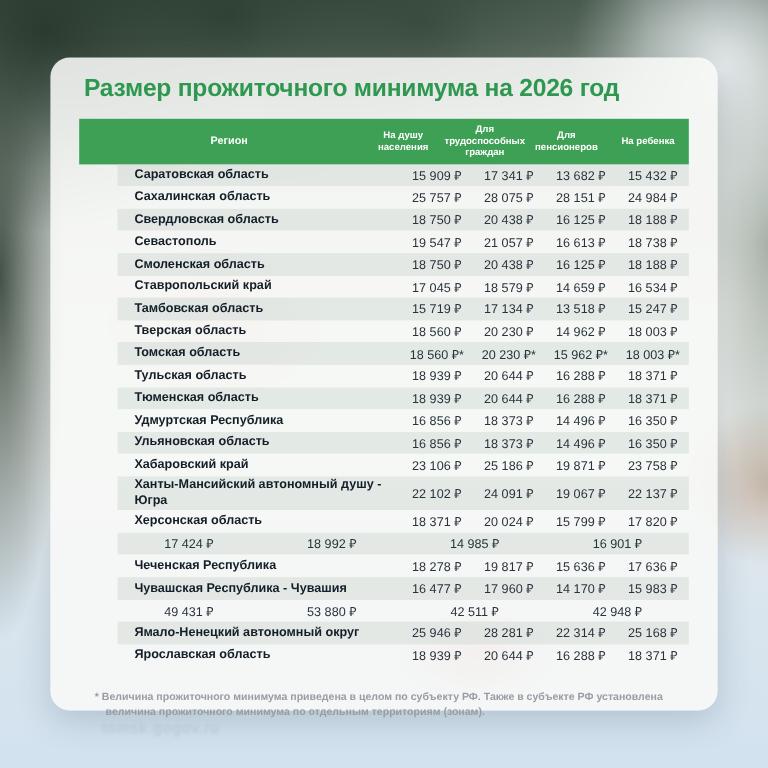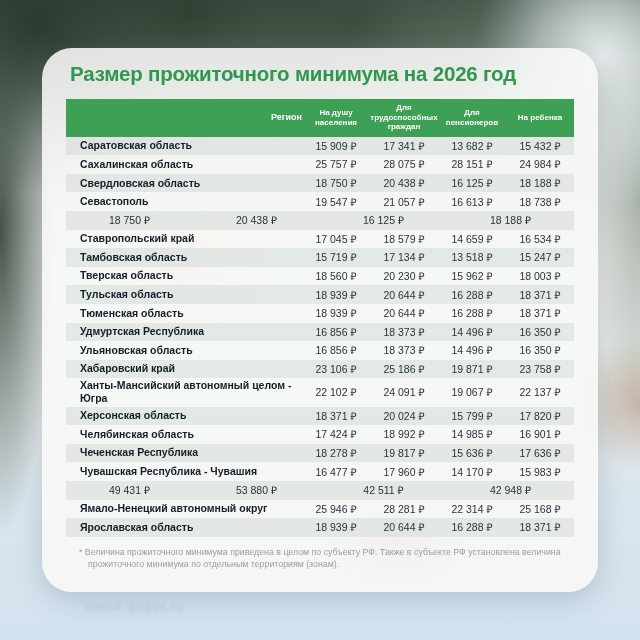--- a/index.html
+++ b/index.html
@@ -18,67 +18,68 @@
       radial-gradient(ellipse 90px 90px at 100% 63%, rgba(168,126,94,0.45), rgba(168,126,94,0) 75%),
       radial-gradient(ellipse 130px 90px at 28% 42%, rgba(226,152,142,0.38), rgba(226,152,142,0) 70%),
       radial-gradient(ellipse 100px 60px at 62% 85%, rgba(205,72,60,0.38), rgba(205,72,60,0) 70%),
       linear-gradient(180deg, #51635a 0%, #93a195 9%, #cdd4cd 22%, #e6e8e3 40%, #e4e8e7 60%, #d9e5ee 80%, #d2e2ef 100%);
   }
   .card {
     position: absolute;
     left: 42px; top: 48px;
     width: 556px; height: 544px;
     background: rgba(248,249,247,0.88);
-    border-radius: 30px;
+    border-radius: 16px;
     box-shadow: 0 8px 28px rgba(45,65,85,0.20);
     padding: 8px 24px 0 24px;
   }
   .title {
     margin: 6px 0 12px 4px;
     font-size: 20.5px;
     line-height: 1.2;
     font-weight: 700;
     color: #2e9850;
     letter-spacing: -0.2px;
   }
   .thead {
     display: flex;
     align-items: center;
     height: 38px;
     background: #3ea054;
     color: #ffffff;
   }
   .th { font-weight: 700; font-size: 8px; line-height: 1.2; text-align: center; flex: 1 1 0; }
-  .th.region-col { flex: 0 0 236px; text-align: right; padding-left: 14px; font-size: 9px; }
+  .th.region-col { flex: 0 0 236px; text-align: center; padding-left: 14px; font-size: 9px; }
   .tbody { width: 100%; }
-  .row { display: flex; align-items: center; min-height: 18.6px; }
+  .row { display: flex; align-items: center; min-height: 18.6px; margin-left: 32px; }
   .row:nth-child(odd) { background: rgba(201,211,206,0.40); }
   .cell-region {
     flex: 0 0 236px;
     padding: 1px 4px 1px 14px;
     font-weight: 700;
     font-size: 10.5px;
     line-height: 1.25;
     color: #141e28;
   }
   .cell-val {
     flex: 1 1 0;
     text-align: center;
     font-size: 10.5px;
     color: #2a333c;
     white-space: nowrap;
   }
   .footnote {
-    margin-top: 9px;
+    margin-top: 19px;
     padding-left: 22px;
     padding-right: 6px;
     text-indent: -9px;
     font-size: 8.8px;
     line-height: 1.4;
     color: #979da3;
+    font-weight: bold;
   }
   .watermark {
     position: absolute;
     left: 85px; top: 600px;
     font-size: 12.5px;
     letter-spacing: 1px;
     color: rgba(130,158,186,0.30);
     filter: blur(1.3px);
     user-select: none;
   }
@@ -120,20 +121,21 @@
     <div class="cell-val">18 188 ₽</div>
   </div>
       <div class="row">
     <div class="cell-region">Севастополь</div>
     <div class="cell-val">19 547 ₽</div>
     <div class="cell-val">21 057 ₽</div>
     <div class="cell-val">16 613 ₽</div>
     <div class="cell-val">18 738 ₽</div>
   </div>
       <div class="row">
+    <div class="cell-region">Смоленская область</div>
     <div class="cell-val">18 750 ₽</div>
     <div class="cell-val">20 438 ₽</div>
     <div class="cell-val">16 125 ₽</div>
     <div class="cell-val">18 188 ₽</div>
   </div>
       <div class="row">
     <div class="cell-region">Ставропольский край</div>
     <div class="cell-val">17 045 ₽</div>
     <div class="cell-val">18 579 ₽</div>
     <div class="cell-val">14 659 ₽</div>
@@ -143,22 +145,29 @@
     <div class="cell-region">Тамбовская область</div>
     <div class="cell-val">15 719 ₽</div>
     <div class="cell-val">17 134 ₽</div>
     <div class="cell-val">13 518 ₽</div>
     <div class="cell-val">15 247 ₽</div>
   </div>
       <div class="row">
     <div class="cell-region">Тверская область</div>
     <div class="cell-val">18 560 ₽</div>
     <div class="cell-val">20 230 ₽</div>
-    <div class="cell-val">15 962 ₽</div>
+    <div class="cell-val">14 962 ₽</div>
     <div class="cell-val">18 003 ₽</div>
+  </div>
+      <div class="row">
+    <div class="cell-region">Томская область</div>
+    <div class="cell-val">18 560 ₽*</div>
+    <div class="cell-val">20 230 ₽*</div>
+    <div class="cell-val">15 962 ₽*</div>
+    <div class="cell-val">18 003 ₽*</div>
   </div>
       <div class="row">
     <div class="cell-region">Тульская область</div>
     <div class="cell-val">18 939 ₽</div>
     <div class="cell-val">20 644 ₽</div>
     <div class="cell-val">16 288 ₽</div>
     <div class="cell-val">18 371 ₽</div>
   </div>
       <div class="row">
     <div class="cell-region">Тюменская область</div>
@@ -182,35 +191,34 @@
     <div class="cell-val">16 350 ₽</div>
   </div>
       <div class="row">
     <div class="cell-region">Хабаровский край</div>
     <div class="cell-val">23 106 ₽</div>
     <div class="cell-val">25 186 ₽</div>
     <div class="cell-val">19 871 ₽</div>
     <div class="cell-val">23 758 ₽</div>
   </div>
       <div class="row">
-    <div class="cell-region">Ханты-Мансийский автономный целом - Югра</div>
+    <div class="cell-region">Ханты-Мансийский автономный душу - Югра</div>
     <div class="cell-val">22 102 ₽</div>
     <div class="cell-val">24 091 ₽</div>
     <div class="cell-val">19 067 ₽</div>
     <div class="cell-val">22 137 ₽</div>
   </div>
       <div class="row">
     <div class="cell-region">Херсонская область</div>
     <div class="cell-val">18 371 ₽</div>
     <div class="cell-val">20 024 ₽</div>
     <div class="cell-val">15 799 ₽</div>
     <div class="cell-val">17 820 ₽</div>
   </div>
       <div class="row">
-    <div class="cell-region">Челябинская область</div>
     <div class="cell-val">17 424 ₽</div>
     <div class="cell-val">18 992 ₽</div>
     <div class="cell-val">14 985 ₽</div>
     <div class="cell-val">16 901 ₽</div>
   </div>
       <div class="row">
     <div class="cell-region">Чеченская Республика</div>
     <div class="cell-val">18 278 ₽</div>
     <div class="cell-val">19 817 ₽</div>
     <div class="cell-val">15 636 ₽</div>

